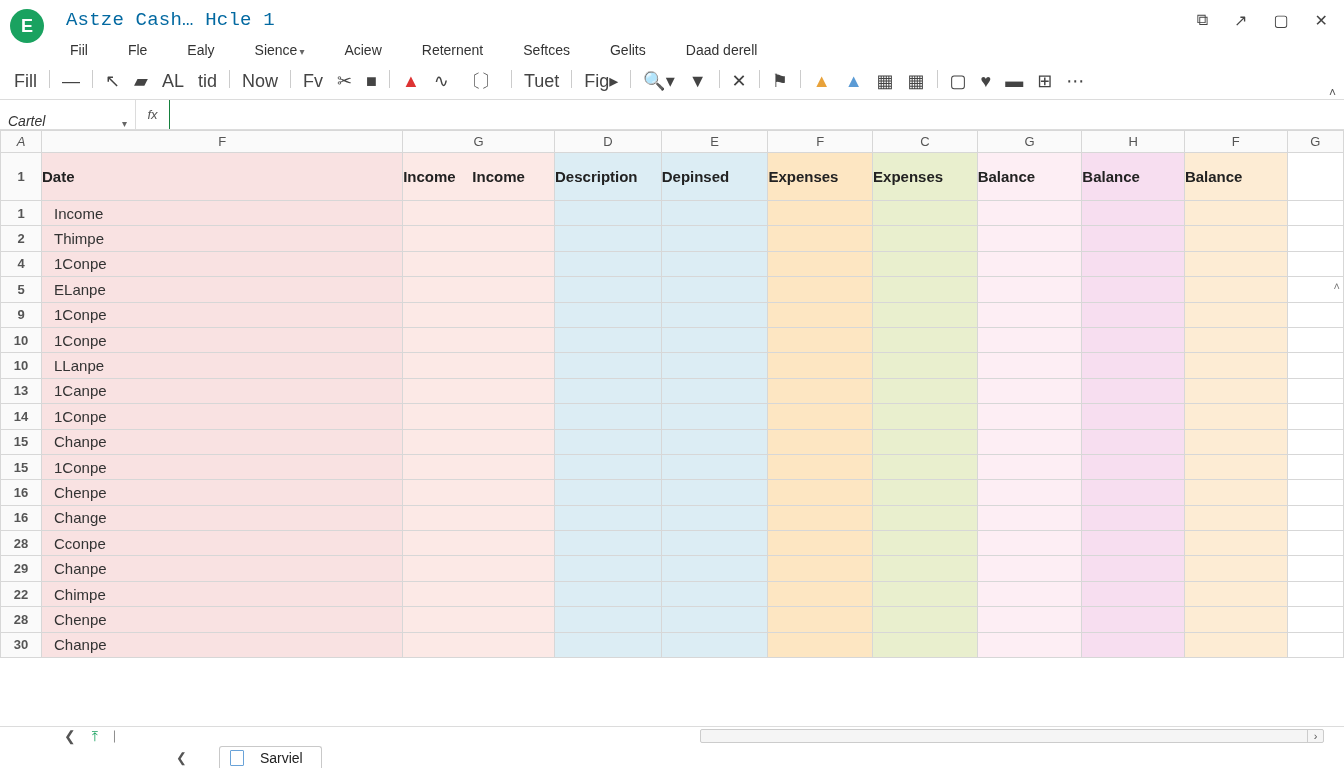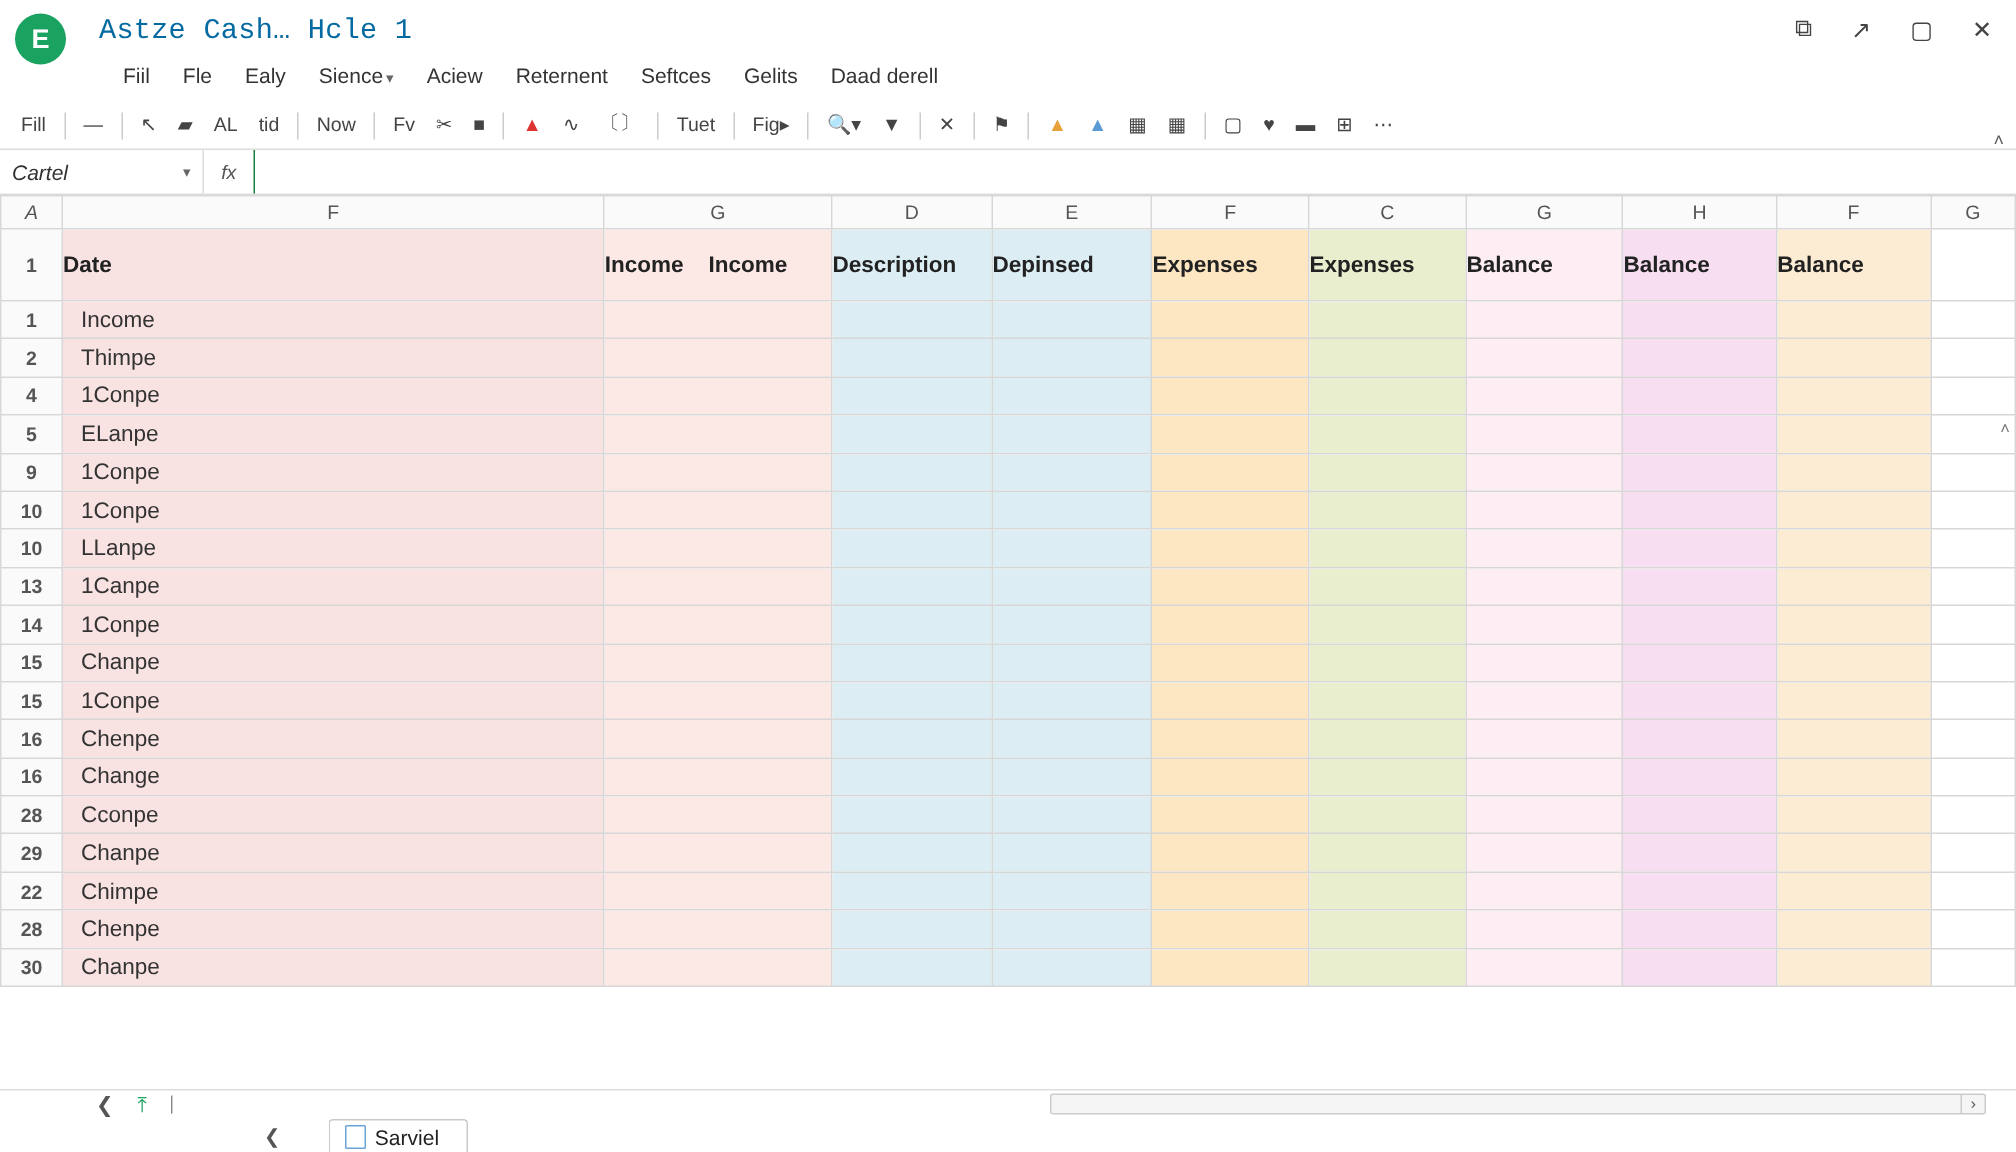--- a/index.html
+++ b/index.html
@@ -40,36 +40,35 @@
     display: flex;
     gap: 26px;
     color: #444;
     font-size: 16px;
     padding-right: 6px;
   }
   .win-controls span { cursor: pointer; }
   
   .menubar {
     display: flex;
-    gap: 22px;
+    gap: 40px;
     padding: 6px 10px 8px 70px;
     font-size: 14px;
     color: #333;
-    margin-left: 12px;
   }
   .menubar .menu-item { cursor: pointer; }
   .menubar .chev { font-size: 10px; color: #666; margin-left: 2px;}
   
   .toolbar {
     display: flex;
-    align-items: flex-end;
+    align-items: flex-start;
     gap: 6px;
-    padding: 4px 10px 6px 10px;
+    padding: 4px 10px 18px 10px;
     border-bottom: 1px solid #dcdcdc;
-    font-size: 13px;
+    font-size: 18px;
     color: #444;
     height: 34px;
   }
   .toolbar .tb-item {
     padding: 2px 4px;
     cursor: pointer;
     display: flex; align-items: center;
     height: 22px;
   }
   .toolbar .sep {
@@ -87,21 +86,21 @@
   .formula-row {
     display: flex;
     align-items: center;
     border-bottom: 1px solid #dcdcdc;
     height: 30px;
   }
   .name-box {
     width: 136px;
     border-right: 1px solid #dcdcdc;
     height: 100%;
-    display: flex; align-items: center;
+    display: flex; align-items: flex-end;
     padding: 0 8px;
     position: relative;
   }
   .name-box input {
     border: none; outline: none;
     font-size: 14px; width: 90px;
     font-style: italic;
     color: #333;
   }
   .name-box .dd { position: absolute; right: 8px; font-size: 10px; color: #666;}
@@ -202,21 +201,21 @@
     padding-left: 176px;
   }
   .tabstrip .bottom .bnav { font-size:13px; color:#555; margin-right: 32px; cursor:pointer;}
   .sheet-tab {
     border: 1px solid #c9c9c9;
     border-bottom: none;
     border-radius: 3px 3px 0 0;
     padding: 3px 18px 3px 10px;
     background: #fff;
     font-size: 14px;
-    display: flex; align-items:flex-start; gap:6px;
+    display: flex; align-items:flex-start; gap:16px;
   }
   .sheet-tab .doc-ico {
     width:14px;height:16px;border:1px solid #6aa3d8;border-radius:1px;
     position:relative;
   }
   .vscroll-ind {
     position:absolute; right:4px; top:150px; font-size:11px; color:#777;
   }
 </style>
 </head>

